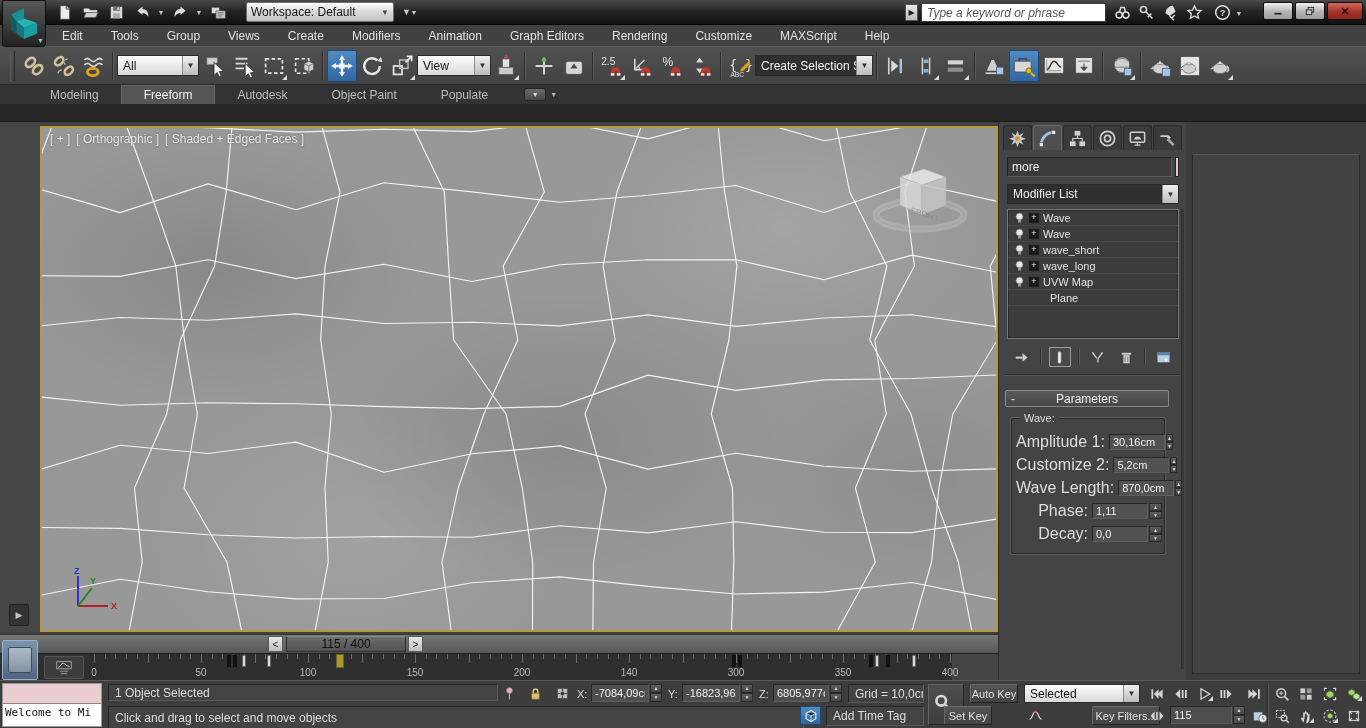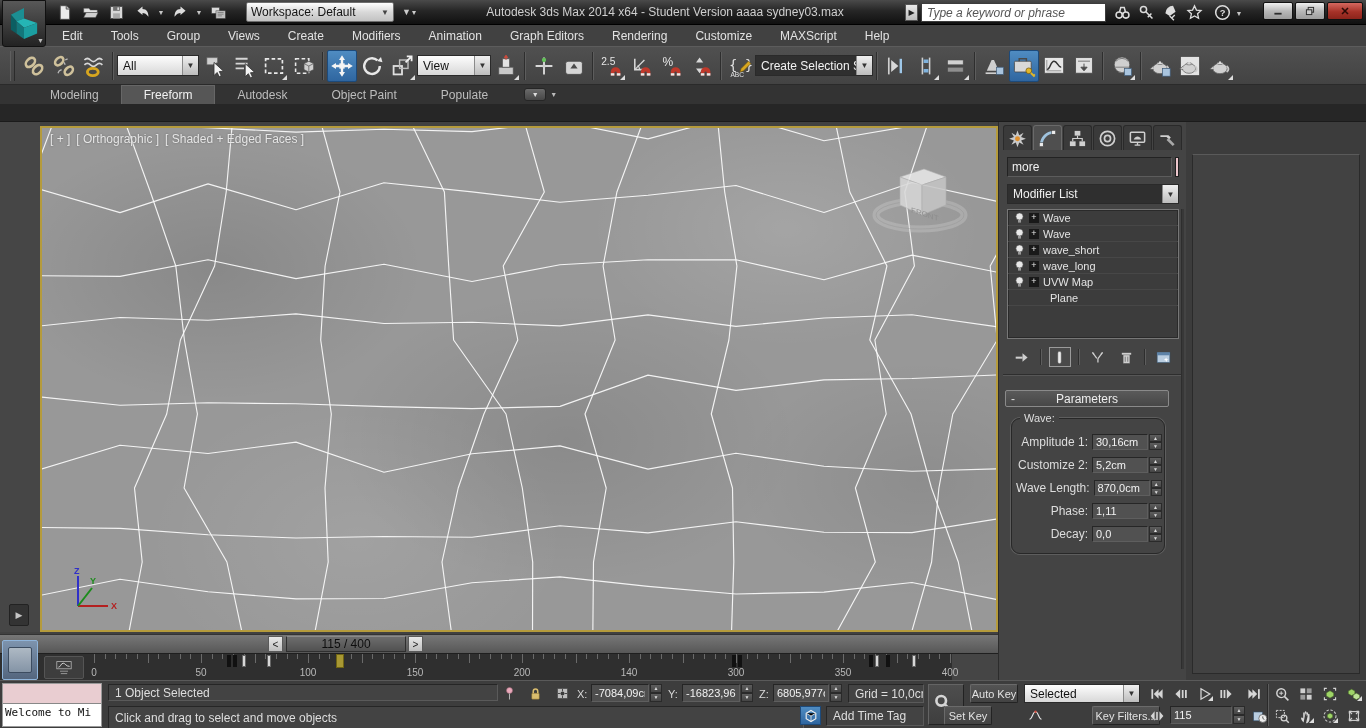--- a/index.html
+++ b/index.html
@@ -108,24 +108,24 @@
   .stack-row .plus { width:10px; height:10px; background:#191919; color:#e8e8e8; font-size:9px; line-height:9px; text-align:center; flex:none; }
   .stack-row.base { padding-left:42px; }
   .stack-tools { position:absolute; left:8px; top:224px; width:172px; height:22px; display:flex; align-items:center; justify-content:space-between; padding:0 4px; }
   .stool { width:22px; height:20px; display:flex; align-items:center; justify-content:center; position:relative; }
   .stool svg { width:17px; height:17px; }
   .stool.boxed { border:1px solid #9a9a9a; background:#4a4a4a; }
   .ssep { width:2px; height:16px; border-left:1px solid #2e2e2e; border-right:1px solid #5d5d5d; }
   .cp-divider { position:absolute; left:4px; top:252px; width:180px; height:2px; border-top:1px solid #2e2e2e; border-bottom:1px solid #575757; }
   .rollout { position:absolute; left:6px; top:268px; width:164px; height:17px; background:linear-gradient(#5a5a5a,#474747); border:1px solid #8a8a8a; border-radius:2px; display:flex; align-items:center; justify-content:center; font-size:12px; color:#eee; }
   .rollout .minus { position:absolute; left:5px; top:1px; font-size:12px; color:#ddd; }
-  .groupbox { position:absolute; left:12px; top:296px; width:154px; height:136px; border:1px solid #282828; box-shadow:0 0 0 1px #5e5e5e; border-radius:9px; }
+  .groupbox { position:absolute; left:12px; top:296px; width:154px; height:136px; border:1px solid #282828; box-shadow:0 0 0 1px #5e5e5e; border-radius:2px; }
   .group-title { position:absolute; left:8px; top:-7px; background:#444; padding:0 4px; font-size:11px; color:#ddd; }
   .param-row { position:absolute; left:4px; width:146px; height:17px; display:flex; align-items:center; }
-  .param-row label { flex:1; text-align:right; font-size:12px; color:#ddd; padding-right:4px; white-space:nowrap; }
+  .param-row label { flex:1; text-align:right; font-size:16px; color:#ddd; padding-right:4px; white-space:nowrap; }
   .pfield { width:56px; height:16px; background:#515151; border:1px solid; border-color:#262626 #5e5e5e #5e5e5e #262626; color:#f2f2f2; font-size:11px; padding:0 3px; font-family:"Liberation Sans",sans-serif; }
   .spinner { width:13px; height:16px; display:flex; flex-direction:column; margin-left:1px; }
   .spinner span { flex:1; background:linear-gradient(#5e5e5e,#454545); border:1px solid #2a2a2a; color:#ddd; font-size:5px; line-height:6px; text-align:center; }
   .cp-scroll { position:absolute; right:2px; top:87px; width:3px; height:460px; background:#383838; border-left:1px solid #2e2e2e; }
 
   .right-dock { position:absolute; left:1186px; top:0; width:180px; height:558px; background:#3c3c3c; }
   .rd-panel { position:absolute; left:6px; top:32px; width:168px; height:520px; background:#424242; border:1px solid #2a2a2a; border-top-color:#5a5a5a; }
 
   
   .statusbar { position:absolute; left:0; top:680px; width:1366px; height:48px; background:#3d3d3d; border-top:1px solid #5a5a5a; }
@@ -192,21 +192,20 @@
             <rect x="7" y="8" width="11" height="9" fill="#bfbfbf" stroke="#4a4a4a" stroke-width=".6"></rect>
             <path d="M9 10h7M9 12h7M9 14h5" stroke="#6a6a6a" stroke-width=".8"></path>
           </svg>
         </div>
     </div>
     <div class="workspace silver">
       <span>Workspace: Default</span>
       <span class="wsarrow">▼</span>
     </div>
     <div class="ws-extra">▼<span style="font-size:8px;margin-left:1px">▾</span></div>
-    <div class="title-text">Autodesk 3ds Max  2014 x64   - Student Version    aaaa sydney03.max</div>
     <div class="tb-flyarrow">▶</div>
     <input class="search" placeholder="Type a keyword or phrase" style="">
     <div class="tb-ico" style="left:1112px">
         <svg viewBox="0 0 20 20">
           <circle cx="6" cy="13" r="3.6" fill="none" stroke="#dcdcdc" stroke-width="1.8"></circle>
           <circle cx="14" cy="13" r="3.6" fill="none" stroke="#dcdcdc" stroke-width="1.8"></circle>
           <path d="M6.5 9.5 8 4h4l1.5 5.5M9.5 11h1" fill="none" stroke="#dcdcdc" stroke-width="1.8"></path>
         </svg>
       </div>
     <div class="tb-ico" style="left:1136px">

